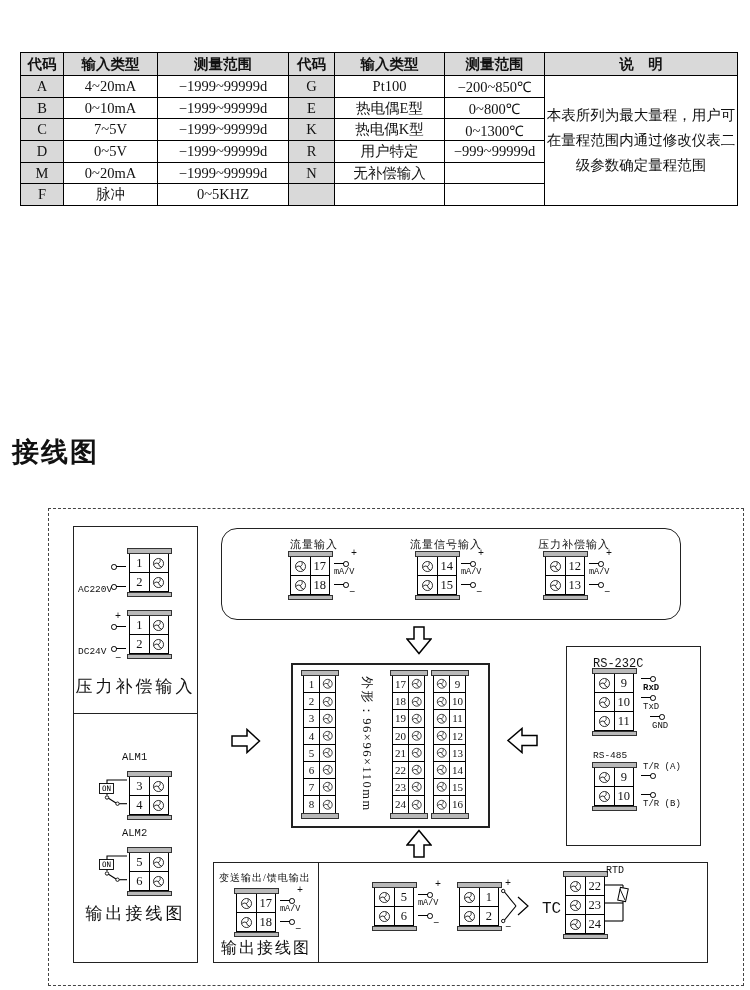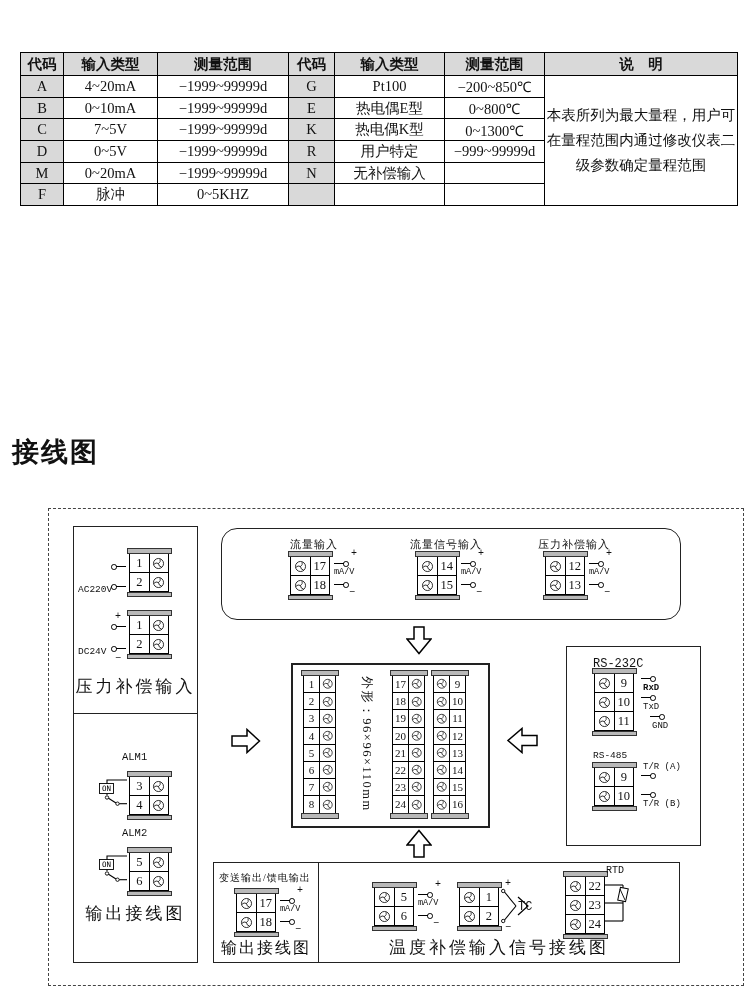--- a/index.html
+++ b/index.html
@@ -747,21 +747,21 @@
       <div class="sigw" style="left:74px;top:114px;">
         <span class="lab">T/R (A)</span>
         <span class="stub stub-r" style="position:relative;display:block;"></span>
       </div>
       <div class="sigw" style="left:74px;top:144px;">
         <span class="stub stub-r"></span>
         <span class="lab">T/R (B)</span>
       </div>
     </div>
 
-    <div class="wbox" style="left:164px;top:353px;width:465px;height:99px;">
+    <div class="wbox" style="left:164px;top:353px;width:465px;height:99px;padding-left:28px;">
 
       <div style="position:absolute;left:0;top:0;width:104px;height:100%;border-right:1.5px solid #222;">
         <span class="glabel" style="left:5px;top:8px;font-size:10px;">变送输出/馈电输出</span>
         <div class="tstrip" style="left:22px;top:30px;width:40px;">
             <div class="trow">
             <span class="tscrew">
                 <svg viewBox="0 0 16 16">
                   <circle cx="8" cy="8" r="6.2" fill="#fff" stroke="#000" stroke-width="1"></circle>
                   <path d="M8 8 Q11 6.2 10 2.6" fill="none" stroke="#000" stroke-width="0.9"></path>
                   <path d="M8 8 Q11 6.2 10 2.6" fill="none" stroke="#000" stroke-width="0.9" transform="rotate(120 8 8)"></path>
@@ -850,21 +850,21 @@
           </div>
         <span class="sg" style="left:186px;top:16px;">+</span>
         <svg class="arrow" style="left:182px;top:22px;" width="30" height="42" viewBox="0 0 30 42">
           <circle cx="2.2" cy="6" r="1.7" fill="#fff" stroke="#000" stroke-width="0.9"></circle>
           <circle cx="2.2" cy="36" r="1.7" fill="#fff" stroke="#000" stroke-width="0.9"></circle>
           <line x1="3.5" y1="7" x2="15" y2="21" stroke="#000" stroke-width="1.1"></line>
           <line x1="3.5" y1="35" x2="15" y2="21" stroke="#000" stroke-width="1.1"></line>
           <path d="M17 12 L27 21 L17 30" fill="none" stroke="#000" stroke-width="1.2"></path>
         </svg>
         <span class="sg" style="left:186px;top:60px;">−</span>
-        <span class="sg" style="left:199px;top:38px;font-size:12px;">TC</span>
+        <span class="sg" style="left:223px;top:38px;font-size:16px;">TC</span>
         <div class="tstrip" style="left:246px;top:13px;width:40px;">
             <div class="trow">
             <span class="tscrew">
                 <svg viewBox="0 0 16 16">
                   <circle cx="8" cy="8" r="6.2" fill="#fff" stroke="#000" stroke-width="1"></circle>
                   <path d="M8 8 Q11 6.2 10 2.6" fill="none" stroke="#000" stroke-width="0.9"></path>
                   <path d="M8 8 Q11 6.2 10 2.6" fill="none" stroke="#000" stroke-width="0.9" transform="rotate(120 8 8)"></path>
                   <path d="M8 8 Q11 6.2 10 2.6" fill="none" stroke="#000" stroke-width="0.9" transform="rotate(240 8 8)"></path>
                 </svg>
               </span>
@@ -895,21 +895,20 @@
           </div>
         <span class="sg" style="left:287px;top:3px;">RTD</span>
         <svg class="arrow" style="left:286px;top:14px;" width="30" height="60" viewBox="0 0 30 60">
           <line x1="0" y1="8" x2="18" y2="8" stroke="#000" stroke-width="1.1"></line>
           <line x1="0" y1="26" x2="18" y2="26" stroke="#000" stroke-width="1.1"></line>
           <line x1="0" y1="44" x2="18" y2="44" stroke="#000" stroke-width="1.1"></line>
           <path d="M18 8 V44" fill="none" stroke="#000" stroke-width="1.1"></path>
           <rect x="14" y="11" width="8" height="13" fill="#fff" stroke="#000" stroke-width="1" transform="rotate(12 18 17.5)"></rect>
           <line x1="15" y1="12" x2="20" y2="23" stroke="#000" stroke-width="0.9"></line>
         </svg>
-        <div class="caption" style="bottom:3px;">温度补偿输入信号接线图</div>
       </div>
     </div>
 
     <svg class="arrow" style="left:357px;top:117px;" width="26" height="29" viewBox="0 0 26 29">
       <polygon points="8,1 18,1 18,13 25,13 13,27.5 1,13 8,13" fill="#fff" stroke="#000" stroke-width="1.5"></polygon>
     </svg>
     <svg class="arrow" style="left:357px;top:320px;" width="26" height="29" viewBox="0 0 26 29">
       <polygon points="13,1.5 25,16 18,16 18,28 8,28 8,16 1,16" fill="#fff" stroke="#000" stroke-width="1.5"></polygon>
     </svg>
     <svg class="arrow" style="left:182px;top:219px;" width="30" height="26" viewBox="0 0 30 26">

